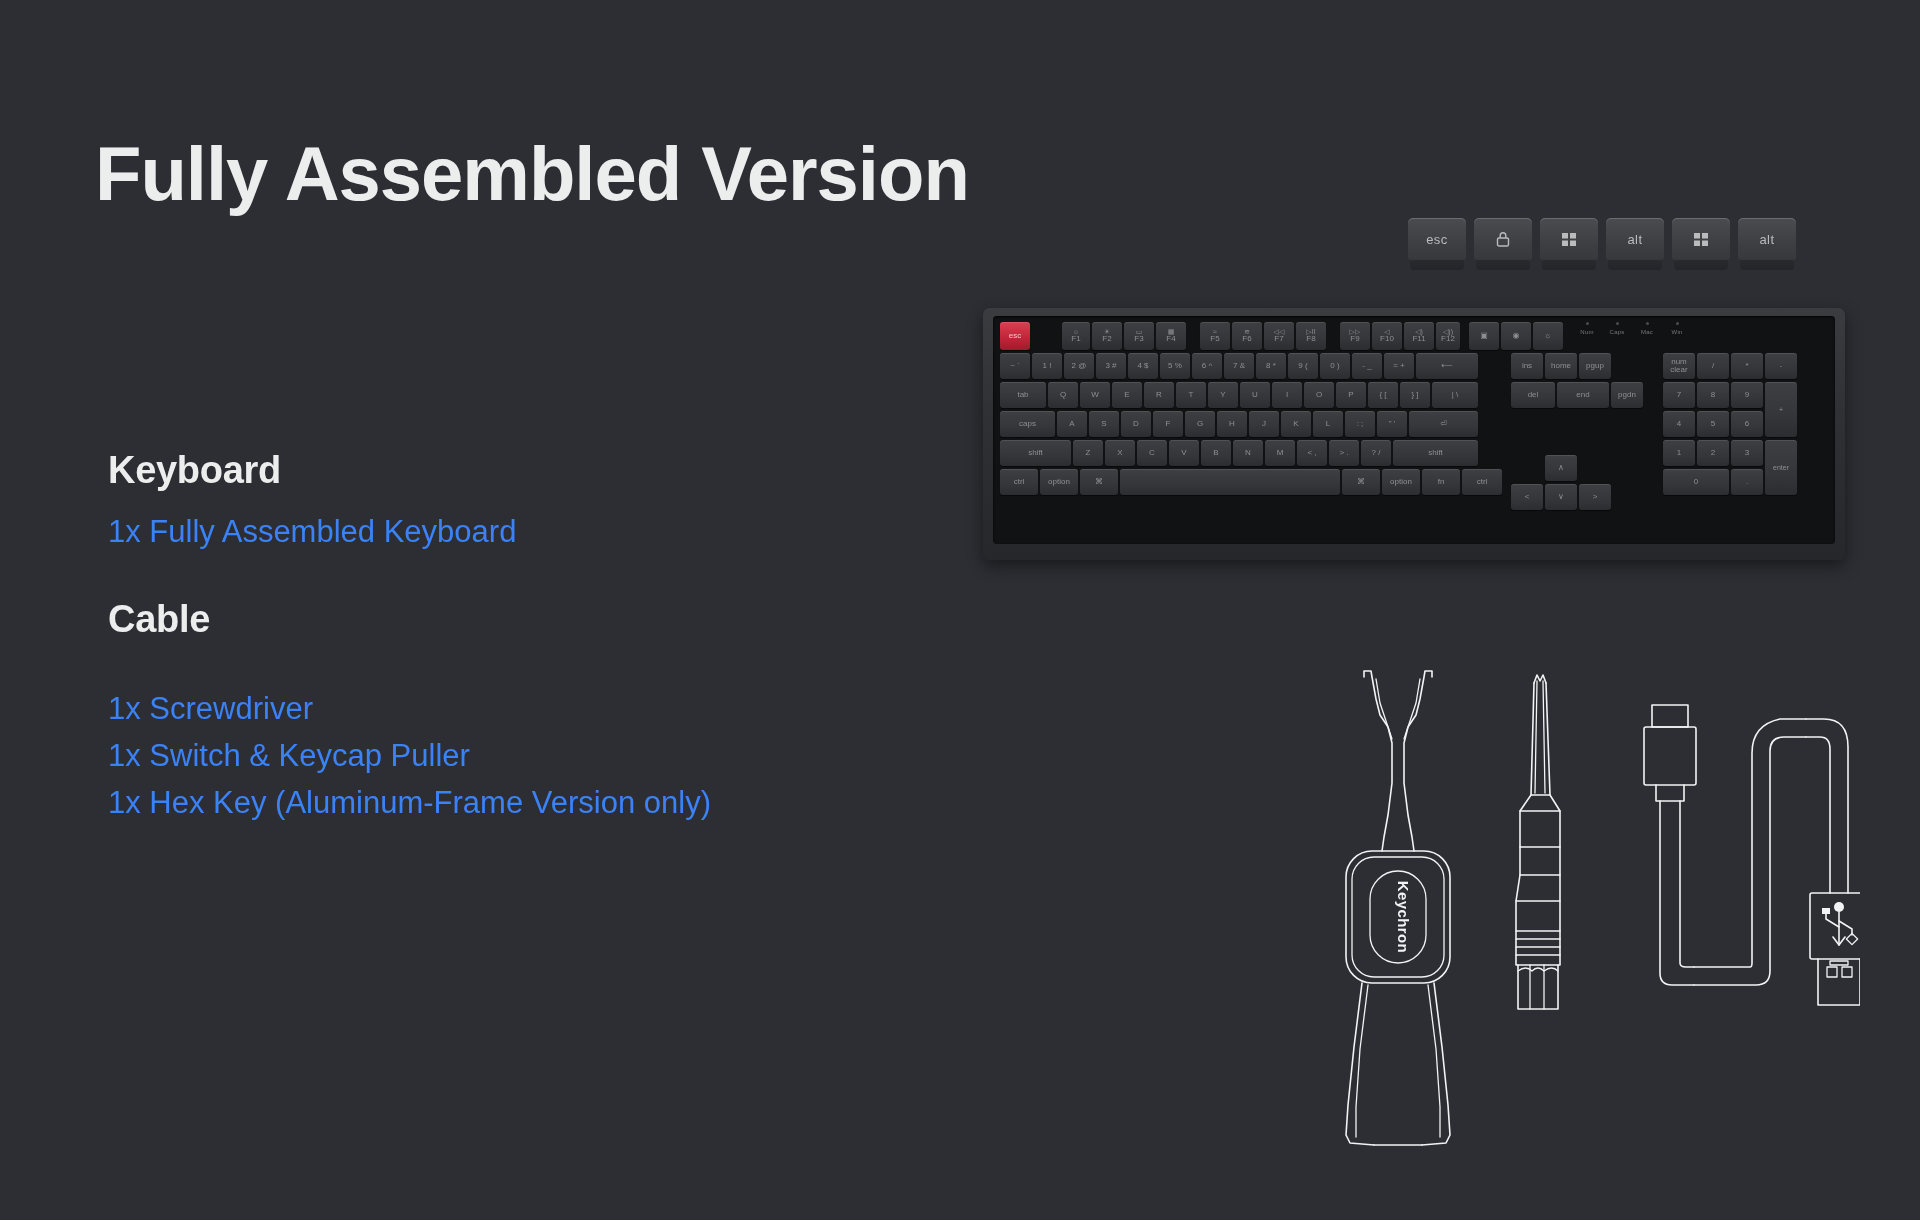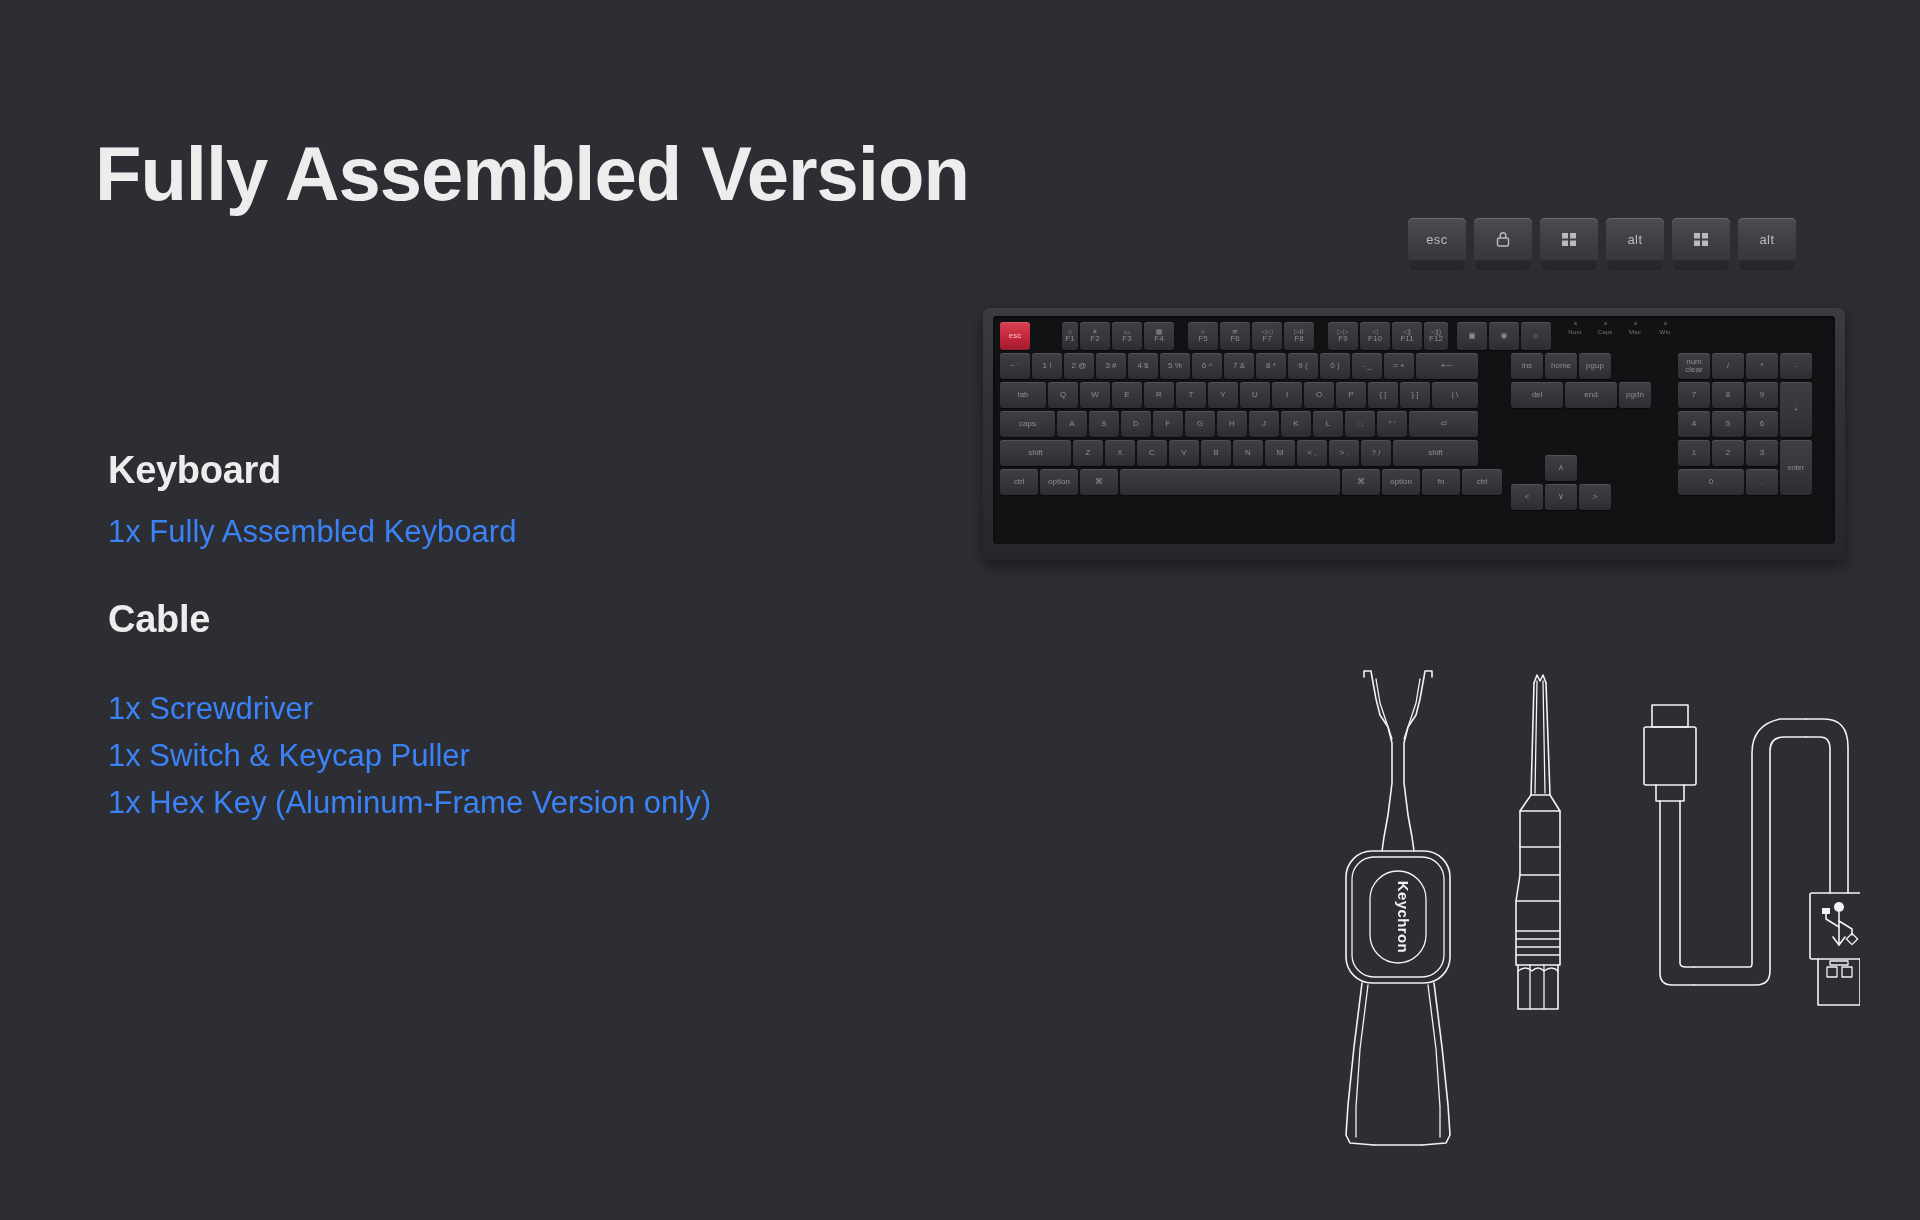--- a/index.html
+++ b/index.html
@@ -94,21 +94,21 @@
   }
   .key.esc-red{
     background:linear-gradient(180deg,#d94050 0%,#c02438 60%,#9e1b2c 100%);
     color:#f0c8ce;
   }
   .key.blank{background:transparent;box-shadow:none;}
   .key .k2{display:block;font-size:7px;}
   .kb-block{display:flex;flex-direction:column;}
   .kb-main{}
   .kb-nav{margin-left:7px;}
-  .kb-num{margin-left:25px;}
+  .kb-num{margin-left:18px;}
   .led-row{display:flex;margin-left:7px;align-items:flex-end;}
   .led{
     width:30px;text-align:center;font-size:6px;color:#76787b;
     letter-spacing:.2px;
   }
   .led .dot{
     display:block;width:3px;height:3px;border-radius:50%;
     background:#4a4c50;margin:0 auto 4px auto;
   }
   .kb-top-strip{display:flex;align-items:flex-start;}
@@ -209,21 +209,21 @@
 
   </div>
 
   <div class="keyboard">
     <div class="kb-inner">
 
       <div class="kb-top-strip">
         <div class="kb-row" id="row-function">
             <div class="key esc-red" style="width: 30px; height: 28px;">esc</div>
             <div class="key blank" style="width: 28px; height: 28px;"></div>
-            <div class="key" style="width: 16px; height: 28px;">
+            <div class="key" style="width: 28px; height: 28px;">
               <div><span class="k2">☼</span><span>F1</span></div>
             </div>
             <div class="key" style="width: 30px; height: 28px; text-align: center;">
               <div><span class="k2">☀</span><span>F2</span></div>
             </div>
             <div class="key" style="width: 30px; height: 28px;">
               <div><span class="k2">▭</span><span>F3</span></div>
             </div>
             <div class="key" style="width: 30px; height: 28px;">
               <div><span class="k2">▦</span><span>F4</span></div>
@@ -344,21 +344,21 @@
             </div>
         </div>
 
         <div class="kb-block kb-nav">
           <div class="kb-row" id="row-nav0">
               <div class="key" style="width: 32px; height: 26px;">ins</div>
               <div class="key" style="width: 32px; height: 26px;">home</div>
               <div class="key" style="width: 32px; height: 26px;">pgup</div>
             </div>
           <div class="kb-row" id="row-nav1">
-              <div class="key" style="width: 52px; height: 26px;">del</div>
+              <div class="key" style="width: 44px; height: 26px;">del</div>
               <div class="key" style="width: 52px; height: 26px;">end</div>
               <div class="key" style="width: 32px; height: 26px;">pgdn</div>
             </div>
           <div style="height:44px;"></div>
           <div class="kb-row" id="row-arrow-up">
               <div class="key blank" style="width: 32px; height: 26px;"></div>
               <div class="key" style="width: 32px; height: 26px;">∧</div>
             </div>
           <div class="kb-row" id="row-arrow-bottom">
               <div class="key" style="width: 32px; height: 26px;">&lt;</div>

